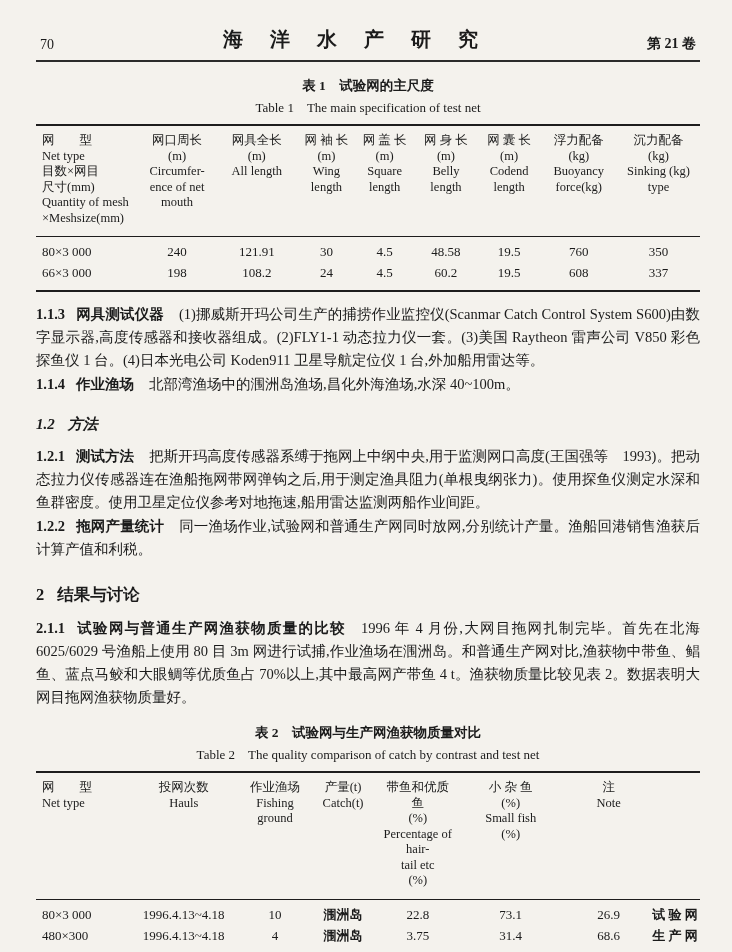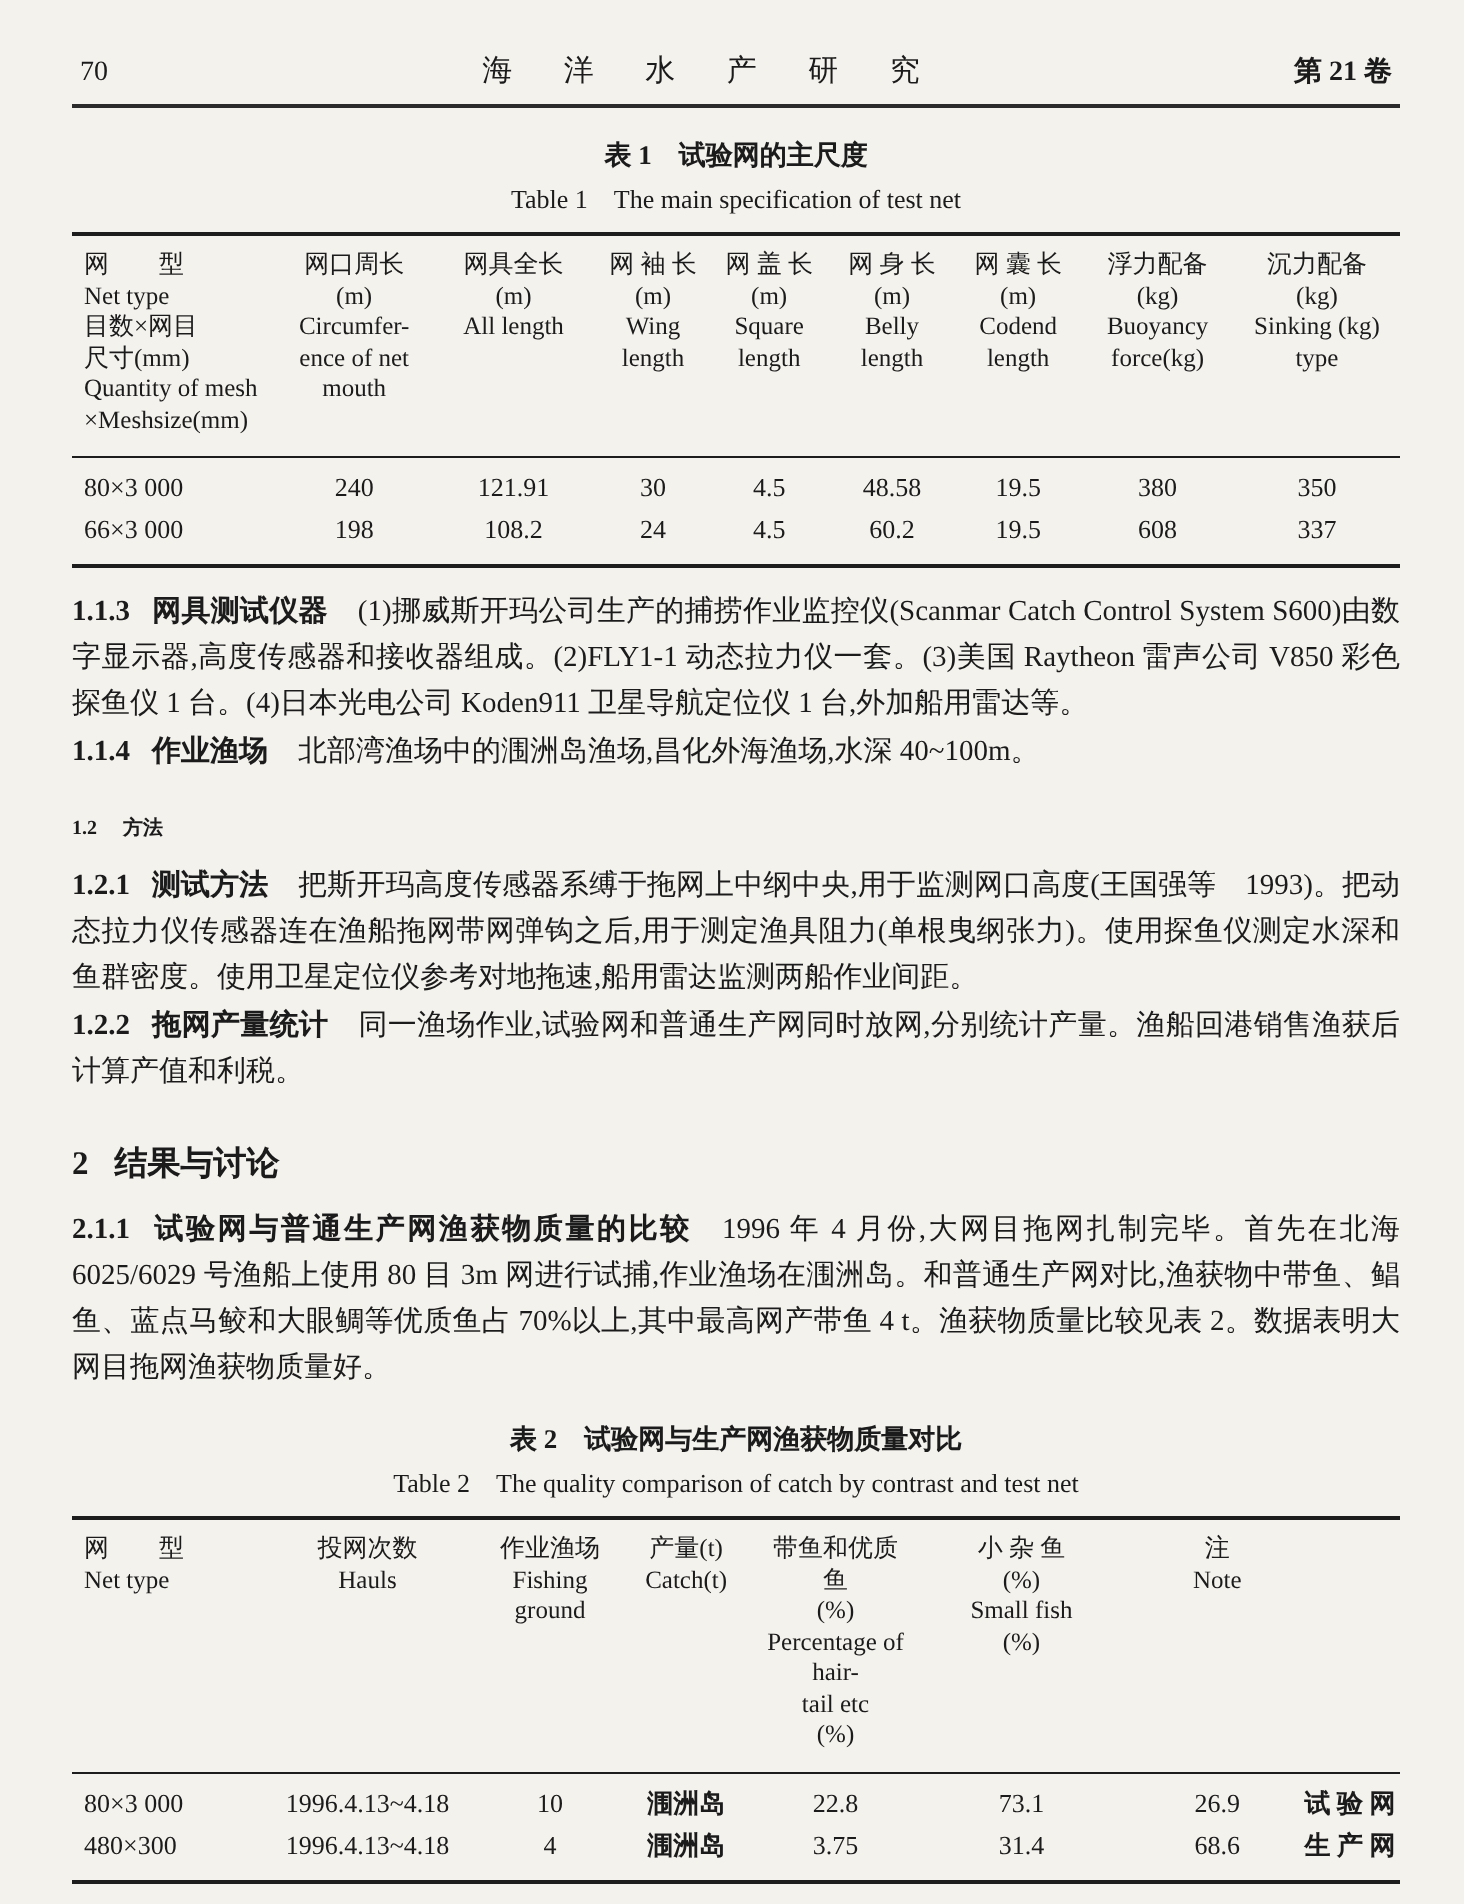--- a/index.html
+++ b/index.html
@@ -6,42 +6,42 @@
   .page{
     width:732px;height:952px;box-sizing:border-box;margin:0 auto;
     padding:26px 32px 18px 36px;background:#f4f2ed;color:#1b1b1b;
     font-family:"Liberation Serif","DejaVu Serif",serif;
     overflow:hidden;position:relative;
   }
   
   .header{display:flex;align-items:flex-end;justify-content:space-between;
     padding:0 4px 7px 4px;border-bottom:2px solid #2b2b2b;}
   .pnum{font-size:14px;}
-  .journal{font-weight:normal;font-size:15px;letter-spacing:11px;text-indent:11px;text-align:right;}
+  .journal{font-weight:bold;font-size:20px;letter-spacing:11px;text-indent:11px;text-align:right;}
   .volume{font-size:14px;font-weight:bold;}
   
   .cap{text-align:center;}
   .cap-zh{font-weight:bold;font-size:13.5px;margin-top:15px;}
   .cap-en{font-size:13px;margin-top:4px;margin-bottom:7px;}
   
   .tbl{border-top:2.5px solid #1d1d1d;border-bottom:2.5px solid #1d1d1d;}
   .thead{display:grid;border-bottom:1.5px solid #1d1d1d;padding:6px 0 9px;}
   .tbody{display:grid;padding:4px 0 7px;}
   .th{white-space:pre-line;text-align:center;font-size:12.5px;line-height:15.5px;padding:1px 2px;}
   .td{text-align:center;font-size:13px;line-height:19px;padding:1px 2px;}
   .c0{text-align:left;padding-left:6px;}
   .t1 .thead,.t1 .tbody{grid-template-columns:15.5% 11.5% 12.5% 8.5% 9% 9.5% 9.5% 11.5% 12.5%;}
   .t2 .thead,.t2 .tbody{grid-template-columns:13% 18.5% 9% 11.5% 11% 17% 12.5% 7.5%;}
   .bold{font-weight:bold;}
   
   .para{margin:11px 0 0;font-size:14.5px;line-height:23px;text-align:justify;}
   .tight{margin-top:1px;}
   .lead-num{font-weight:bold;margin-right:11px;}
   .lead-title{font-weight:bold;margin-right:15px;}
-  .sec-h{font-weight:bold;font-size:10px;margin:19px 0 4px;}
+  .sec-h{font-weight:bold;font-size:15px;margin:19px 0 4px;font-style:italic;}
   .sec-h1{font-weight:bold;font-size:16.5px;margin:23px 0 6px;}
   .sec-h .lead-num,.sec-h1 .lead-num{margin-right:13px;}
 </style>
 </head>
 <body>
 
 <div class="page">
 
   <div class="header">
     <span class="pnum">70</span>
@@ -94,21 +94,21 @@
 type</div>
     </div>
     <div class="tbody">
       <div class="td c0">80×3 000</div>
       <div class="td">240</div>
       <div class="td">121.91</div>
       <div class="td">30</div>
       <div class="td">4.5</div>
       <div class="td">48.58</div>
       <div class="td">19.5</div>
-      <div class="td">380</div>
+      <div class="td">760</div>
       <div class="td">350</div>
       <div class="td c0">66×3 000</div>
       <div class="td">198</div>
       <div class="td">108.2</div>
       <div class="td">24</div>
       <div class="td">4.5</div>
       <div class="td">60.2</div>
       <div class="td">19.5</div>
       <div class="td">608</div>
       <div class="td">337</div>

